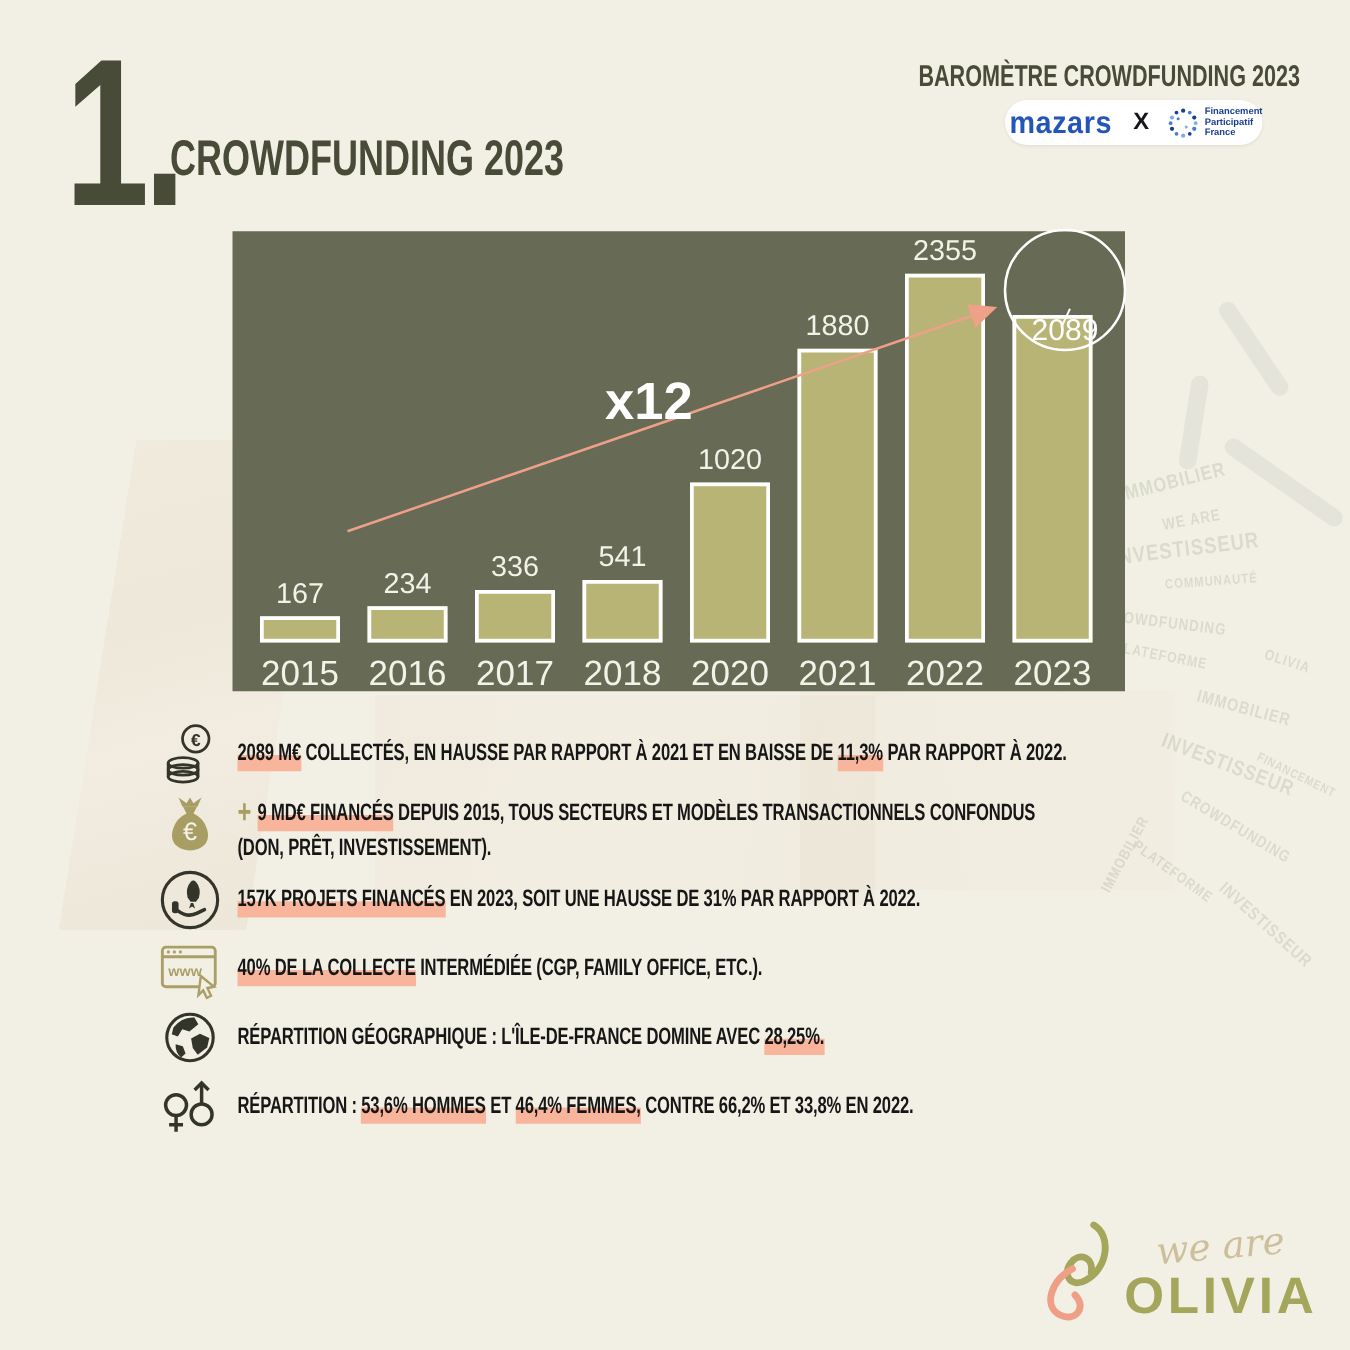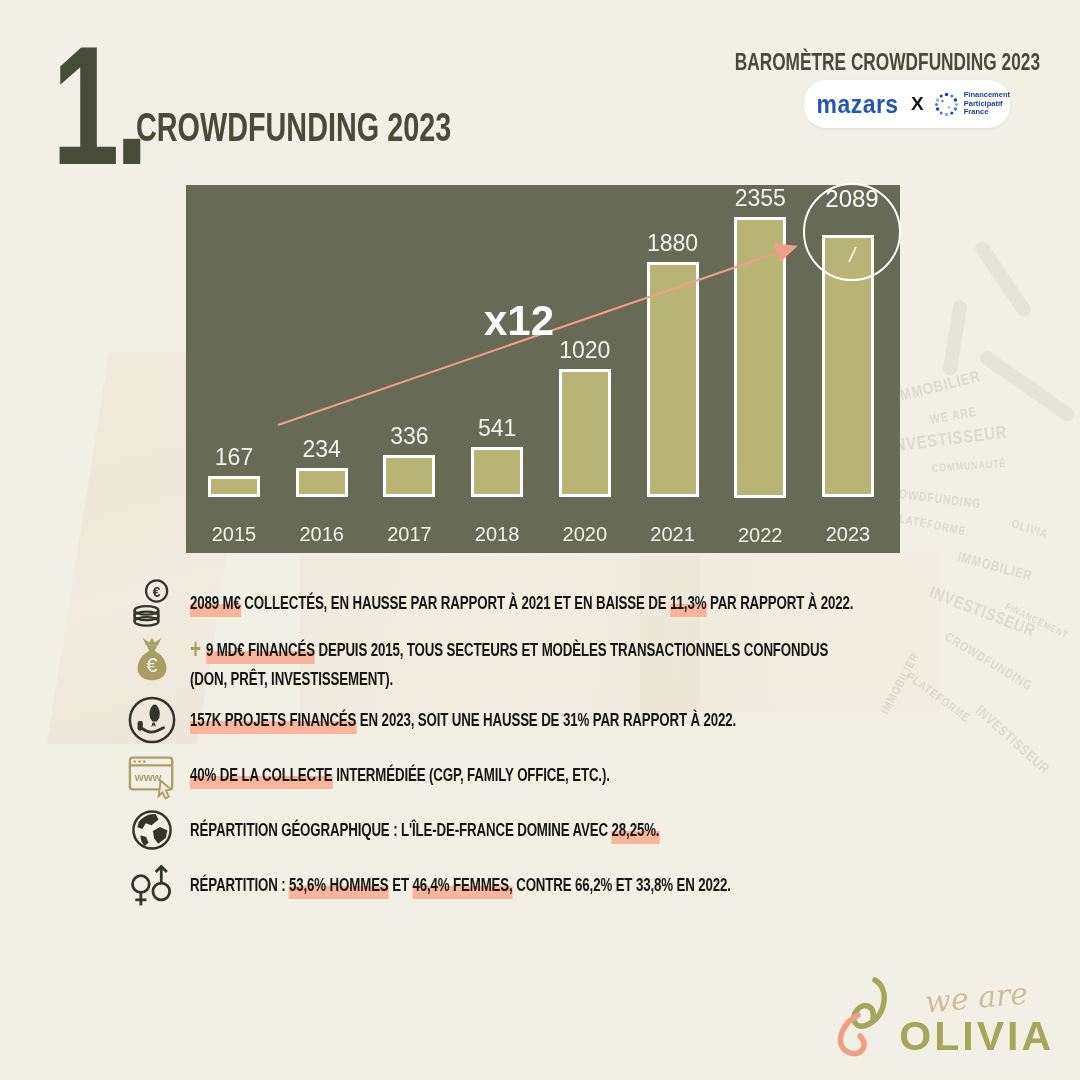--- a/index.html
+++ b/index.html
@@ -28,40 +28,40 @@
     transform-origin:left center;white-space:nowrap;}
 
   
   .big-number{position:absolute;left:52px;top:22px;font-size:168px;line-height:1;font-weight:bold;
     color:#484b37;transform:scaleX(.72);transform-origin:left top;letter-spacing:-6px;}
   .page-title{position:absolute;left:136px;top:105px;font-size:40px;font-weight:bold;color:#484b37;
     letter-spacing:0;}
   .barometer{position:absolute;right:40px;top:48px;font-size:24px;font-weight:bold;color:#484b37;
     transform:scaleX(.72);transform-origin:right center;white-space:nowrap;}
 
-  .partner-pill{position:absolute;right:70px;top:80px;width:206px;height:48px;background:#fff;
-    border-radius:22px;display:flex;align-items:center;justify-content:flex-end;gap:9px;
+  .partner-pill{position:absolute;right:70px;top:80px;width:206px;height:36px;background:#fff;
+    border-radius:22px;display:flex;align-items:center;justify-content:space-between;gap:9px;
     box-shadow:0 1px 3px rgba(0,0,0,.08);}
   .mazars{font-size:25px;font-weight:bold;color:#2456b8;letter-spacing:.5px;transform:scaleX(.92);transform-origin:center;}
   .pill-x{font-size:19px;font-weight:900;color:#15161a;}
   .fpf{display:flex;align-items:center;gap:4px;}
   .fpf-text{font-size:7.5px;font-weight:bold;color:#1b3f8f;line-height:1.15;}
 
   
   .chart-panel{position:absolute;left:186px;top:185px;width:714px;height:368px;background:#676a55;}
   .bars{position:absolute;left:0;top:0;right:0;bottom:0;padding:0 26px 0 22px;display:flex;
     justify-content:space-between;align-items:flex-end;}
-  .slot{display:flex;flex-direction:column;justify-content:flex-end;align-items:center;width:52px;height:100%;}
+  .slot{display:flex;flex-direction:column;justify-content:flex-end;align-items:center;width:64px;height:100%;}
   .bar-value{color:#f3f2e9;font-size:23px;margin-bottom:5px;font-weight:normal;}
   .bar{width:100%;box-sizing:border-box;border:3px solid #ffffff;background:#b7b476;}
-  .bar-year{color:#f3f2e9;font-size:20px;margin-top:26px;height:30px;}
+  .bar-year{color:#f3f2e9;font-size:28px;margin-top:9px;height:30px;}
   .chart-overlay{position:absolute;left:0;top:0;z-index:4;pointer-events:none;}
   .x12{position:absolute;left:298px;top:112px;color:#fff;font-size:42px;font-weight:bold;z-index:4;}
   .value-circle{position:absolute;left:617px;top:-2px;width:94px;height:94px;border:2px solid #fff;
-    border-radius:50%;display:flex;align-items:flex-start;justify-content:center;z-index:5;}
+    border-radius:50%;display:flex;align-items:flex-end;justify-content:center;z-index:5;}
   .circle-value{color:#fff;font-size:24px;}
 
   
   .bullets{position:absolute;left:126px;top:577px;width:900px;}
   .bullet-row{display:flex;align-items:center;margin-bottom:3px;}
   .bullet-icon{width:52px;height:52px;flex:none;margin-right:12px;display:flex;align-items:center;justify-content:center;}
   .bullet-text{font-size:19px;font-weight:bold;color:#161616;letter-spacing:-0.2px;line-height:1.28;
     transform:scaleX(.7);transform-origin:left center;white-space:nowrap;}
   .hl{background-image:linear-gradient(#f8b59c,#f8b59c);background-repeat:no-repeat;
     background-size:100% 14px;background-position:0 12px;padding-bottom:4px;}

